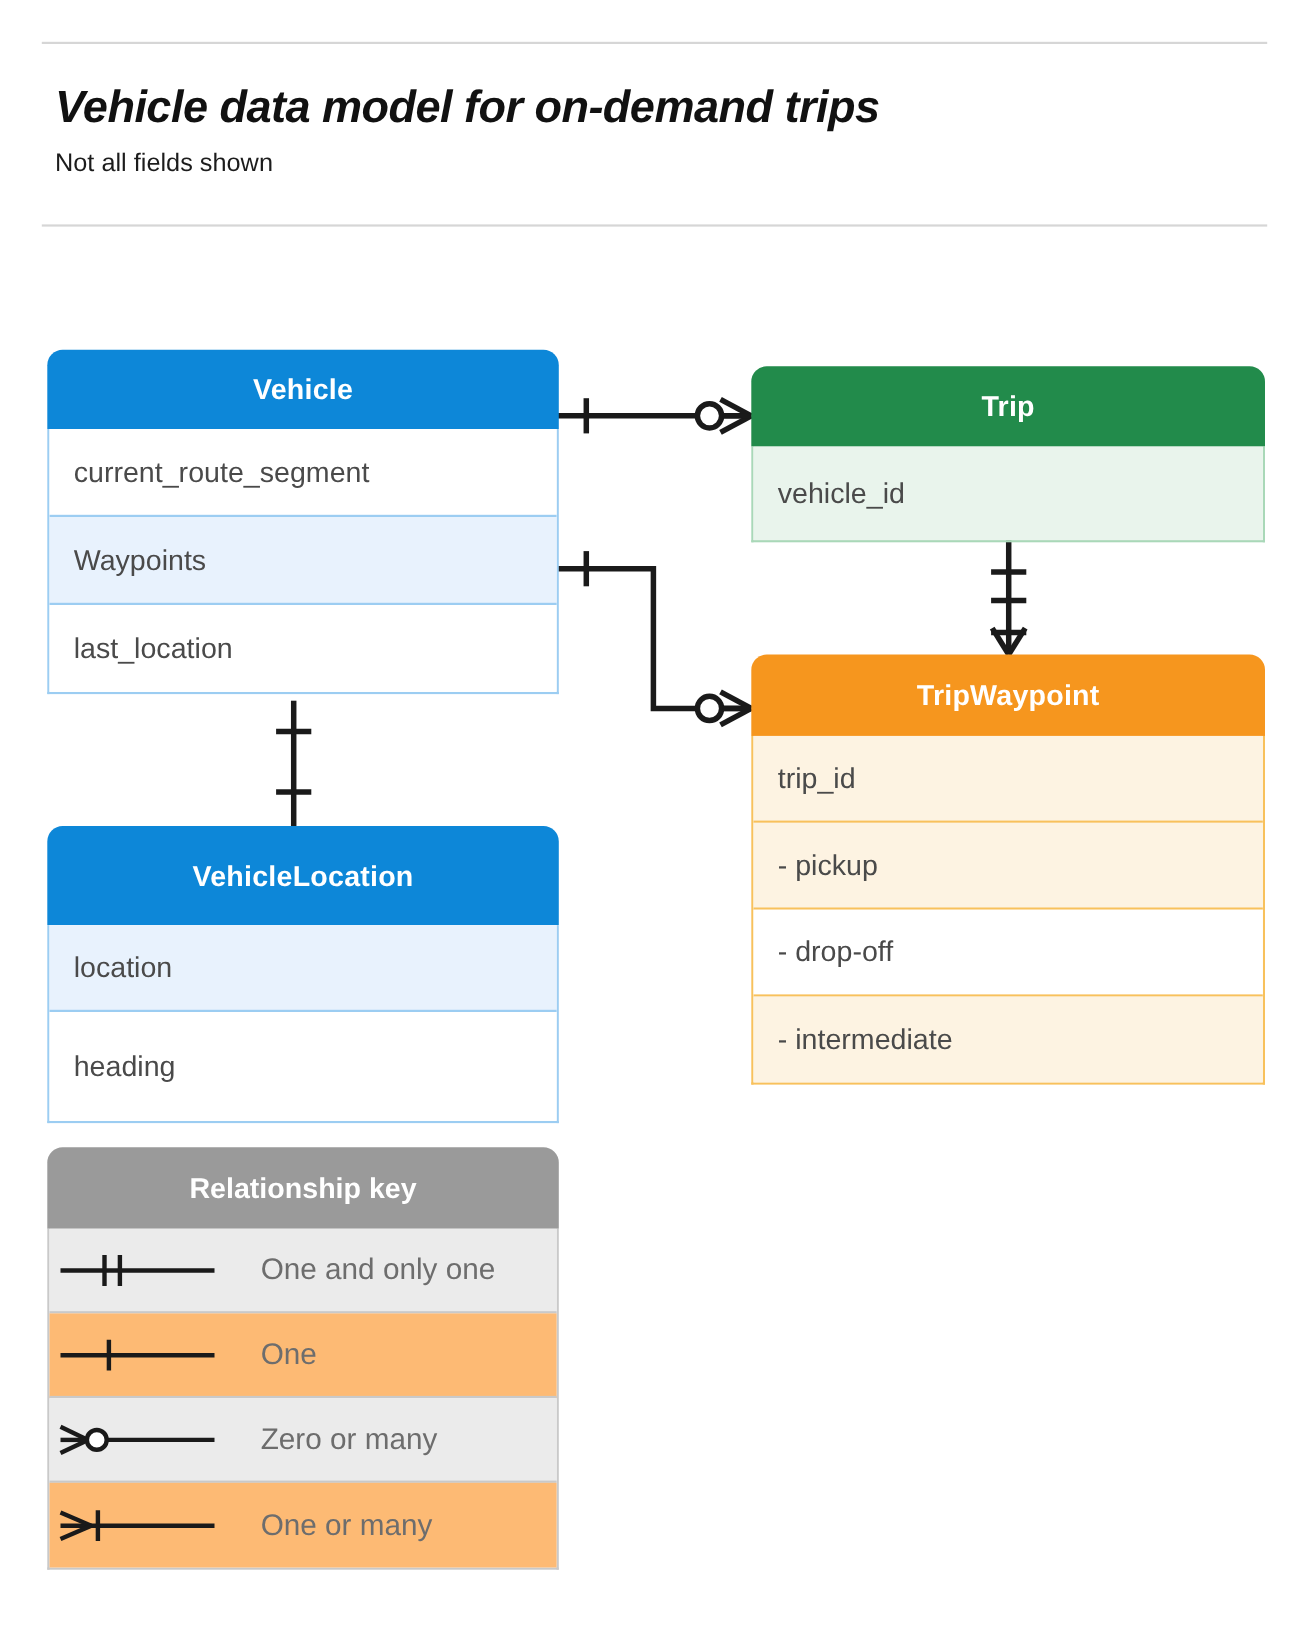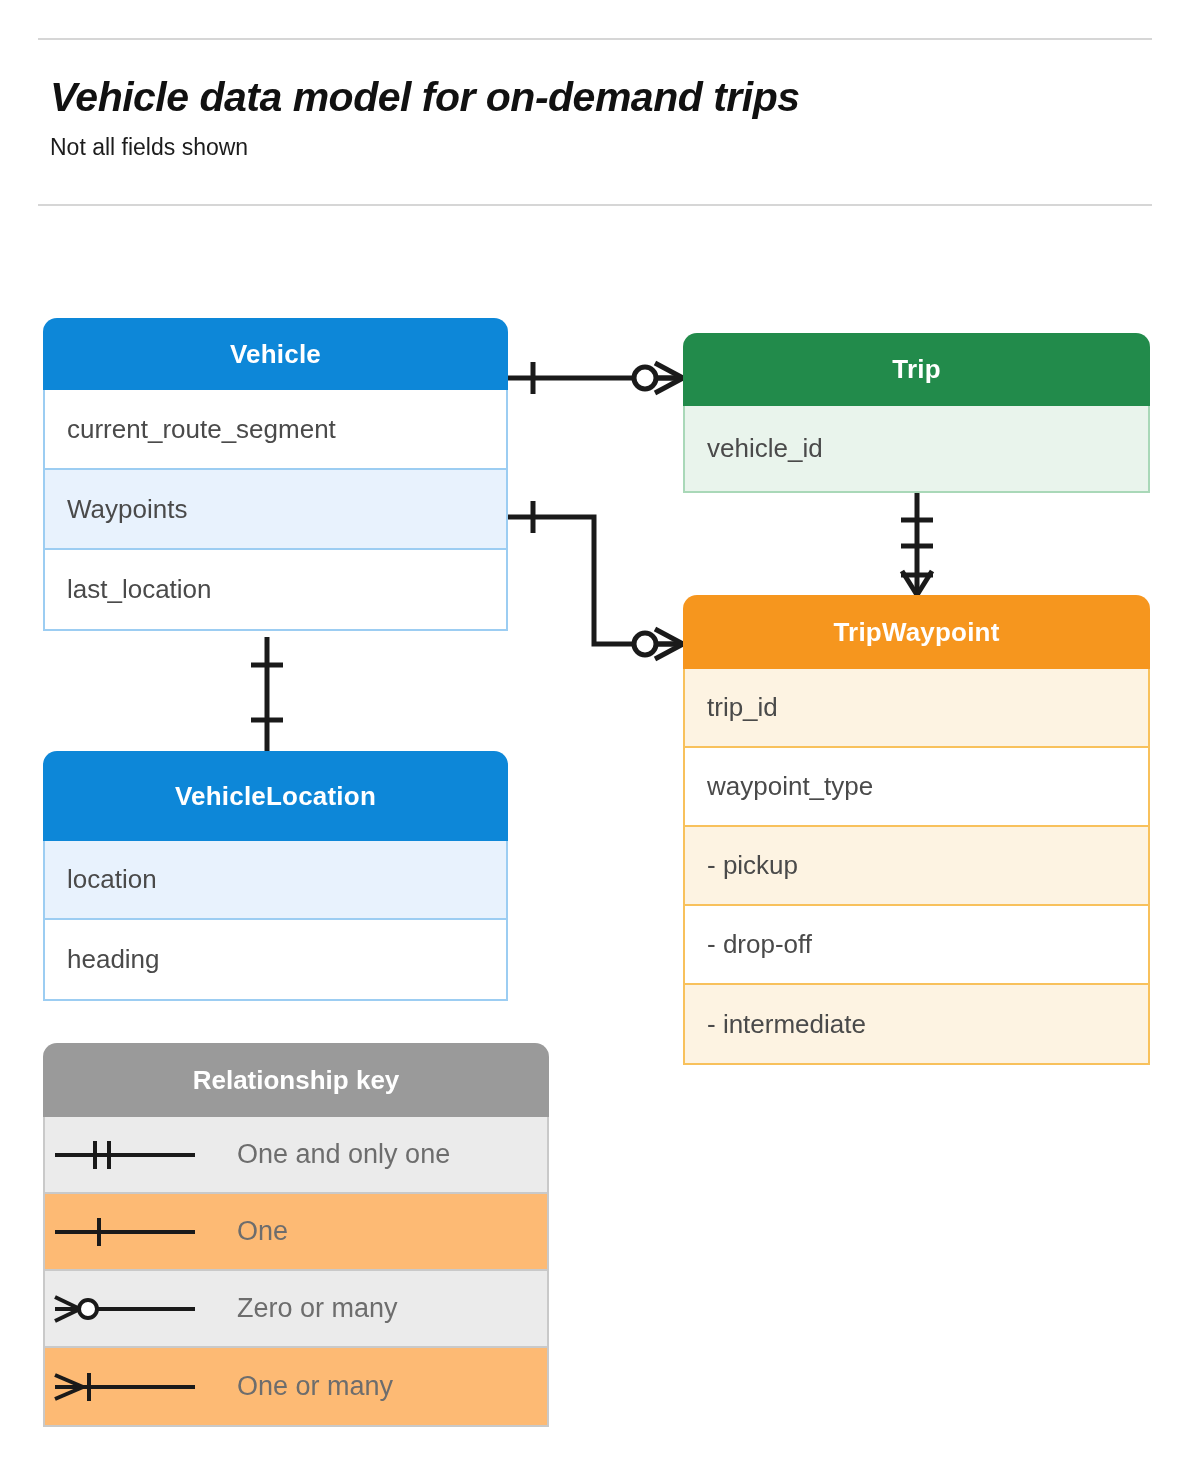--- a/index.html
+++ b/index.html
@@ -104,21 +104,21 @@
   .theme-orange .entity-rows   { border-color: #f8c15c; }
   .theme-orange .entity-row    { border-bottom-color: #f8c15c; }
   .theme-orange .row-fill      { background: #fdf3e2; }
   .theme-orange .row-plain     { background: #ffffff; }
 
   
   #legend {
     position: absolute;
     left: 43px;
     top: 1043px;
-    width: 506px;
+    width: 465px;
   }
   #legend-header {
     box-sizing: border-box;
     height: 74px;
     background: #9a9a9a;
     border-radius: 14px 14px 0 0;
     color: #ffffff;
     font-size: 26px;
     font-weight: bold;
     display: flex;
@@ -223,32 +223,31 @@
   <div class="entity-header" style="height:73px;">Trip</div>
   <div class="entity-rows">
     <div class="entity-row row-fill" style="height:85px;">vehicle_id</div>
   </div>
 </div>
 
 <div class="entity theme-orange" id="entity-tripwaypoint" style="left:683px; top:595px; width:467px;">
   <div class="entity-header" style="height:74px;">TripWaypoint</div>
   <div class="entity-rows">
     <div class="entity-row row-fill" style="height:79px;">trip_id</div>
-    <div class="entity-row row-plain" style="height:79px;">waypoint_type</div>
     <div class="entity-row row-fill" style="height:79px;">  -  pickup</div>
     <div class="entity-row row-plain" style="height:79px;">  -  drop-off</div>
     <div class="entity-row row-fill" style="height:78px;">  -  intermediate</div>
   </div>
 </div>
 
 <div class="entity theme-blue" id="entity-vehiclelocation" style="left:43px; top:751px; width:465px;">
   <div class="entity-header" style="height:90px;">VehicleLocation</div>
   <div class="entity-rows">
     <div class="entity-row row-fill" style="height:79px;">location</div>
-    <div class="entity-row row-plain" style="height:79px;">heading</div>
+    <div class="entity-row row-plain" style="height:99px;">heading</div>
   </div>
 </div>
 
 <div id="legend">
   <div id="legend-header">Relationship key</div>
   <div id="legend-rows">
 
     <div class="legend-row fill">
       <div class="legend-glyph">
         <svg width="148" height="40" viewBox="0 0 148 40" xmlns="http://www.w3.org/2000/svg">

